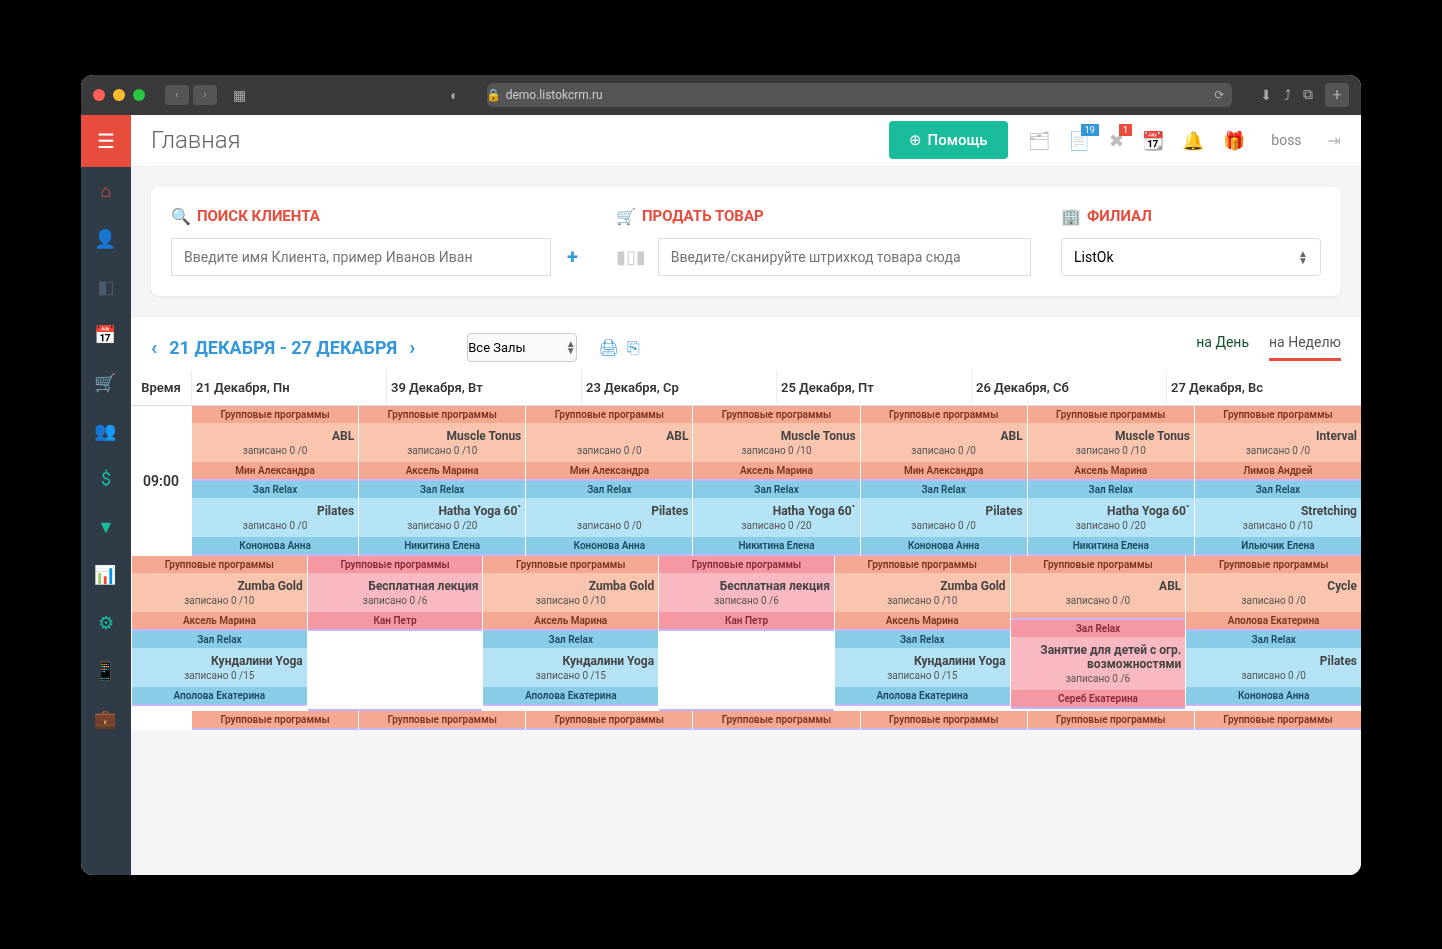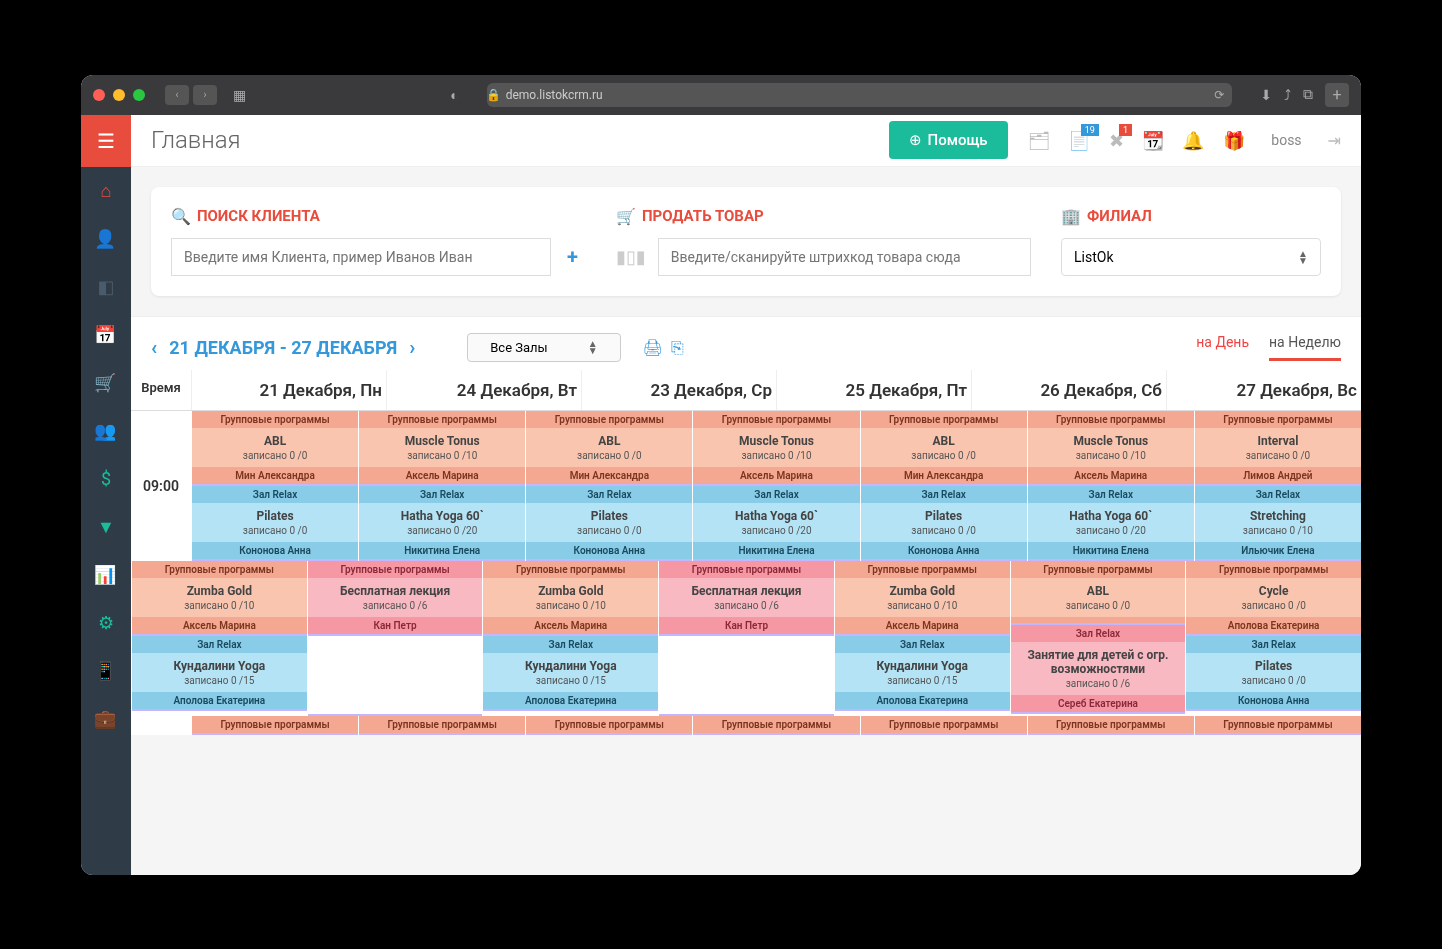--- a/index.html
+++ b/index.html
@@ -46,40 +46,40 @@
 .input-row { display: flex; gap: 8px; align-items: center; }
 .text-input { flex: 1; border: 1px solid #ddd; border-radius: 0; padding: 10px 12px; font-size: 14px; color: #999; background: #fff; }
 .add-btn { color: #3498db; font-size: 20px; font-weight: bold; padding: 0 8px; }
 .barcode-ico { color: #ccc; font-size: 18px; margin-right: 4px; }
 .select-box { border: 1px solid #ddd; border-radius: 4px; padding: 10px 12px; font-size: 14px; display: flex; justify-content: space-between; align-items: center; }
 .select-arrows { font-size: 10px; color: #666; line-height: 0.7; }
 
 .cal-header { padding: 16px 20px 8px; display: flex; align-items: center; gap: 12px; background: #fff; border-top: 1px solid #eee; }
 .cal-nav { color: #3498db; font-size: 20px; font-weight: bold; }
 .cal-range { color: #3498db; font-size: 18px; font-weight: 700; }
-.hall-select { margin-left: 40px; border: 1px solid #ccc; border-radius: 4px; padding: 6px 22px; font-size: 13px; display: flex; align-items: center; gap: 40px; background: #fafafa; }
+.hall-select { margin-left: 40px; border: 1px solid #ccc; border-radius: 4px; padding: 6px 0; font-size: 13px; display: flex; align-items: center; gap: 40px; background: #fafafa; }
 .cal-icons { display: flex; gap: 8px; margin-left: 10px; color: #3498db; font-size: 16px; }
 .view-tabs { margin-left: auto; display: flex; gap: 20px; }
-.view-tab { color: #ef4444; font-size: 14px; padding-bottom: 8px; }
+.view-tab { color: #14532d; font-size: 14px; padding-bottom: 8px; }
 .view-tab.active { color: #555; border-bottom: 3px solid #e74c3c; }
 
 .schedule { background: #fff; }
 .sched-head { display: flex; border-bottom: 1px solid #ddd; }
 .time-col { width: 60px; padding: 10px 8px; font-size: 13px; font-weight: 600; color: #333; text-align: center; }
-.day-col { flex: 1; padding: 10px 4px; font-size: 17px; font-weight: 600; color: #333; text-align: right; border-left: 1px solid #eee; }
+.day-col { flex: 1; padding: 10px 4px; font-size: 13px; font-weight: 600; color: #333; text-align: left; border-left: 1px solid #eee; }
 
 .sched-body { display: flex; }
 .time-cell { width: 60px; display: flex; align-items: center; justify-content: center; font-size: 14px; font-weight: 600; color: #333; }
 .days-grid { flex: 1; display: flex; }
 .day-cell { flex: 1; border-left: 1px solid #fff; display: flex; flex-direction: column; }
 
 .slot { border-bottom: 2px solid #c4b5fd; display: flex; flex-direction: column; }
 .slot-header { font-size: 10px; padding: 3px 4px; text-align: center; font-weight: 600; }
 .slot-body { padding: 6px 4px; text-align: center; }
-.slot-name { font-size: 12px; font-weight: 700; color: #444; }
+.slot-name { font-size: 12px; font-weight: 700; color: #444; text-align: right; }
 .slot-cap { font-size: 10px; color: #555; margin-top: 2px; }
 .slot-footer { font-size: 10px; padding: 3px 11px; text-align: center; font-weight: 600; }
 
 .orange .slot-header { background: #f5a891; color: #7a3520; }
 .orange .slot-body { background: #f9c5af; }
 .orange .slot-footer { background: #f5a891; color: #7a3520; }
 .blue .slot-header { background: #89cce8; color: #1a4a5e; }
 .blue .slot-body { background: #b3e3f5; }
 .blue .slot-footer { background: #89cce8; color: #1a4a5e; }
 .pink .slot-header { background: #f598a4; color: #8a2838; }
@@ -207,21 +207,21 @@
         <div class="view-tabs">
           <div class="view-tab">на День</div>
           <div class="view-tab active">на Неделю</div>
         </div>
       </div>
 
       <div class="schedule">
         <div class="sched-head">
           <div class="time-col">Время</div>
           <div class="day-col">21 Декабря, Пн</div>
-          <div class="day-col">24 Декабря, Вт</div>
+          <div class="day-col">39 Декабря, Вт</div>
           <div class="day-col">23 Декабря, Ср</div>
           <div class="day-col">25 Декабря, Пт</div>
           <div class="day-col">26 Декабря, Сб</div>
           <div class="day-col">27 Декабря, Вс</div>
         </div>
 
         <div id="schedule-body">
             <div class="sched-body">
               <div class="time-cell">09:00</div>
               <div class="days-grid">

